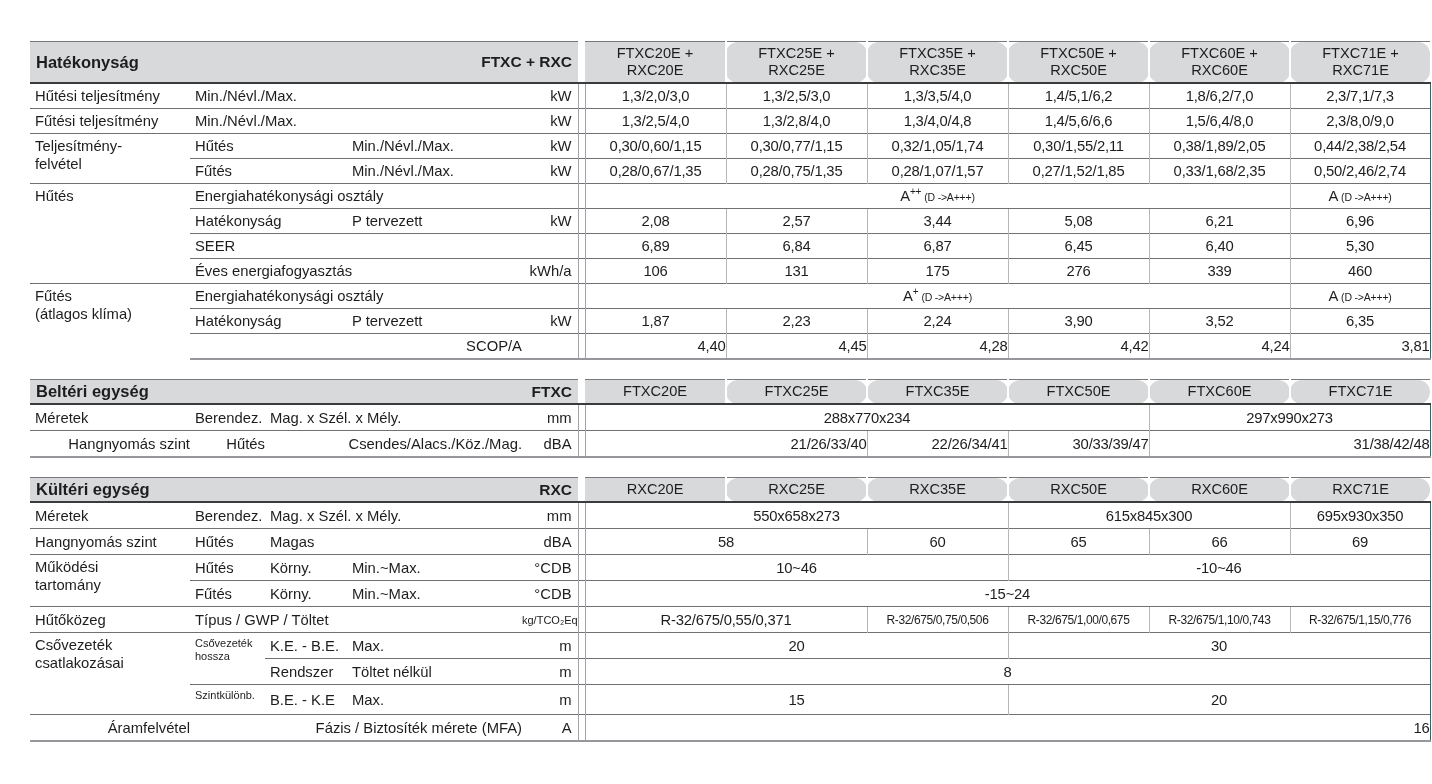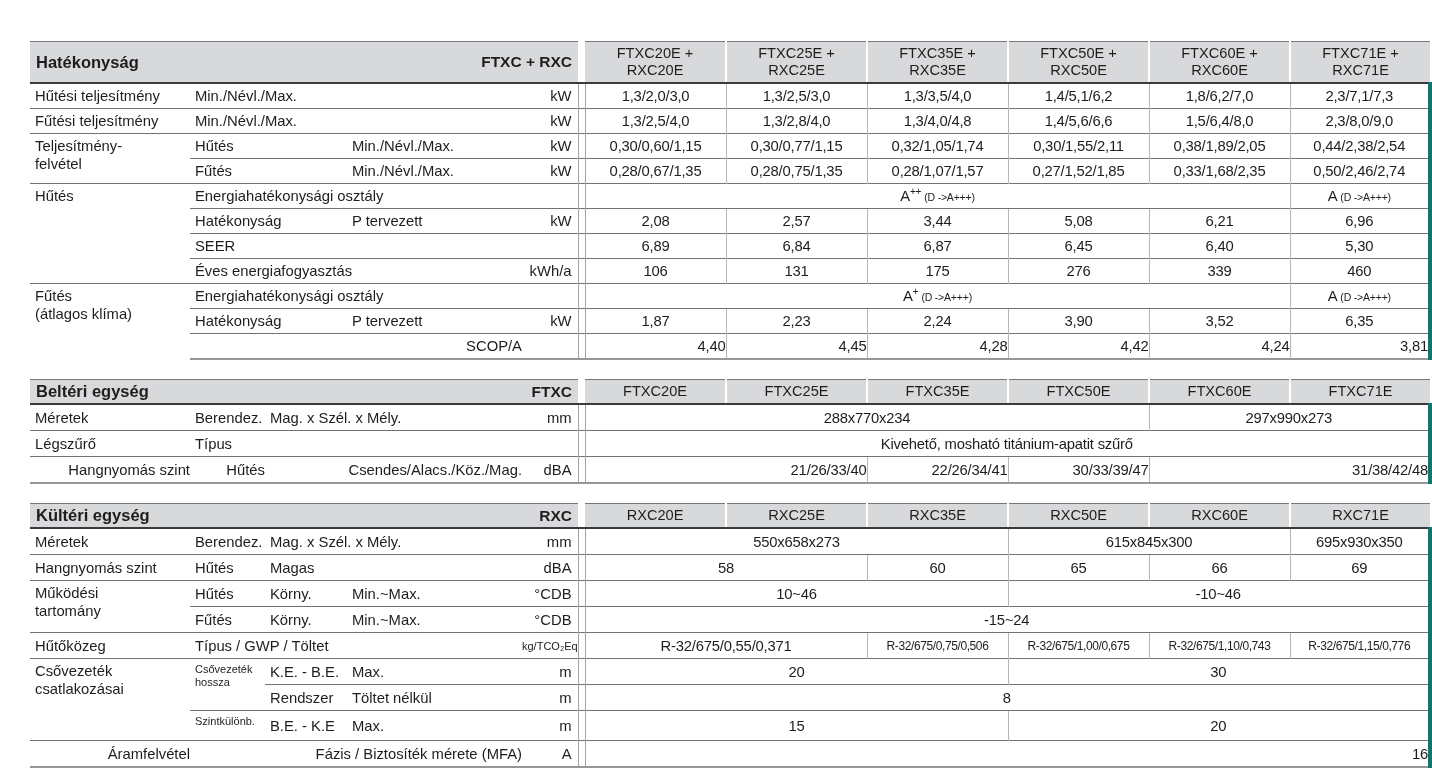--- a/index.html
+++ b/index.html
@@ -10,30 +10,30 @@
   #t2{margin-bottom:19px;}
   th,td{padding:0;font-weight:normal;white-space:nowrap;overflow:hidden;}
   thead th{background:#d8d9da;border-top:1px solid #77787b;border-bottom:2px solid #3a3b3d;height:40px;}
   #t2 thead th,#t3 thead th{height:23px;}
   th.gap{background:#ffffff;border-top:none;}
   th.lab{text-align:left;}
   .hdr{display:flex;justify-content:space-between;align-items:center;padding:0 6px 0 6px;}
   .sect{font-size:16.5px;font-weight:bold;}
   .brand{font-size:15.5px;font-weight:bold;}
   th.model{font-size:14.6px;font-weight:normal;text-align:center;line-height:1.15;}
-  th.model + th.model{border-left:2px solid #ffffff;}
+  th.model + th.model{border-left:2px solid #ffffff;border-radius:12px;}
   tbody td{border-top:1px solid #707174;height:24px;font-size:14.8px;vertical-align:middle;}
   #t2 tbody td,#t3 tbody td{height:25px;}
   tr.last td{border-bottom:2px solid #95979a;text-align:right;}
   td.c1,td.c2,td.c3,td.c4{text-align:left;padding-left:5px;}
   td.unit{text-align:right;padding-right:6px;}
   td.unit.sm{font-size:11px;}
   td.gapc{border-left:1px solid #a0a2a5;border-right:1px solid #a0a2a5;background:#fff;}
   td.dv{text-align:center;border-left:1px solid #b4b6b8;letter-spacing:-0.2px;}
-  td.dv.edge{border-right:4px solid #0f766e;}
+  td.dv.edge{border-right:1px solid #0f766e;}
   td.dv.sm{font-size:12px;letter-spacing:-0.4px;}
   td.grp{vertical-align:top;padding-top:3px;line-height:1.25;}
   td.smlab{font-size:11px;line-height:1.2;vertical-align:top;padding-top:4px;}
   .rng{font-size:10.5px;margin-left:3px;}
   td.dv sup{font-size:10px;line-height:0;}
   .model div{pointer-events:none;}
 </style>
 </head>
 <body>
 
@@ -258,27 +258,20 @@
     <tbody>
       <tr>
         <td class="c1">Méretek</td>
         <td class="c2">Berendez.</td>
         <td class="c3" colspan="2">Mag. x Szél. x Mély.</td>
         <td class="unit">mm</td>
         <td class="gapc"></td>
       <td class="dv" colspan="4">288x770x234</td>
           <td class="dv edge" colspan="2">297x990x273</td>
         </tr>
-      <tr>
-        <td class="c1">Légszűrő</td>
-        <td class="c2" colspan="3">Típus</td>
-        <td class="unit"></td>
-        <td class="gapc"></td>
-      <td class="dv edge" colspan="6">Kivehető, mosható titánium-apatit szűrő</td>
-        </tr>
       <tr class="last">
         <td class="c1">Hangnyomás szint</td>
         <td class="c2">Hűtés</td>
         <td class="c3" colspan="2">Csendes/Alacs./Köz./Mag.</td>
         <td class="unit">dBA</td>
         <td class="gapc"></td>
       <td class="dv" colspan="2">21/26/33/40</td>
           <td class="dv">22/26/34/41</td>
           <td class="dv">30/33/39/47</td>
           <td class="dv edge" colspan="2">31/38/42/48</td>

